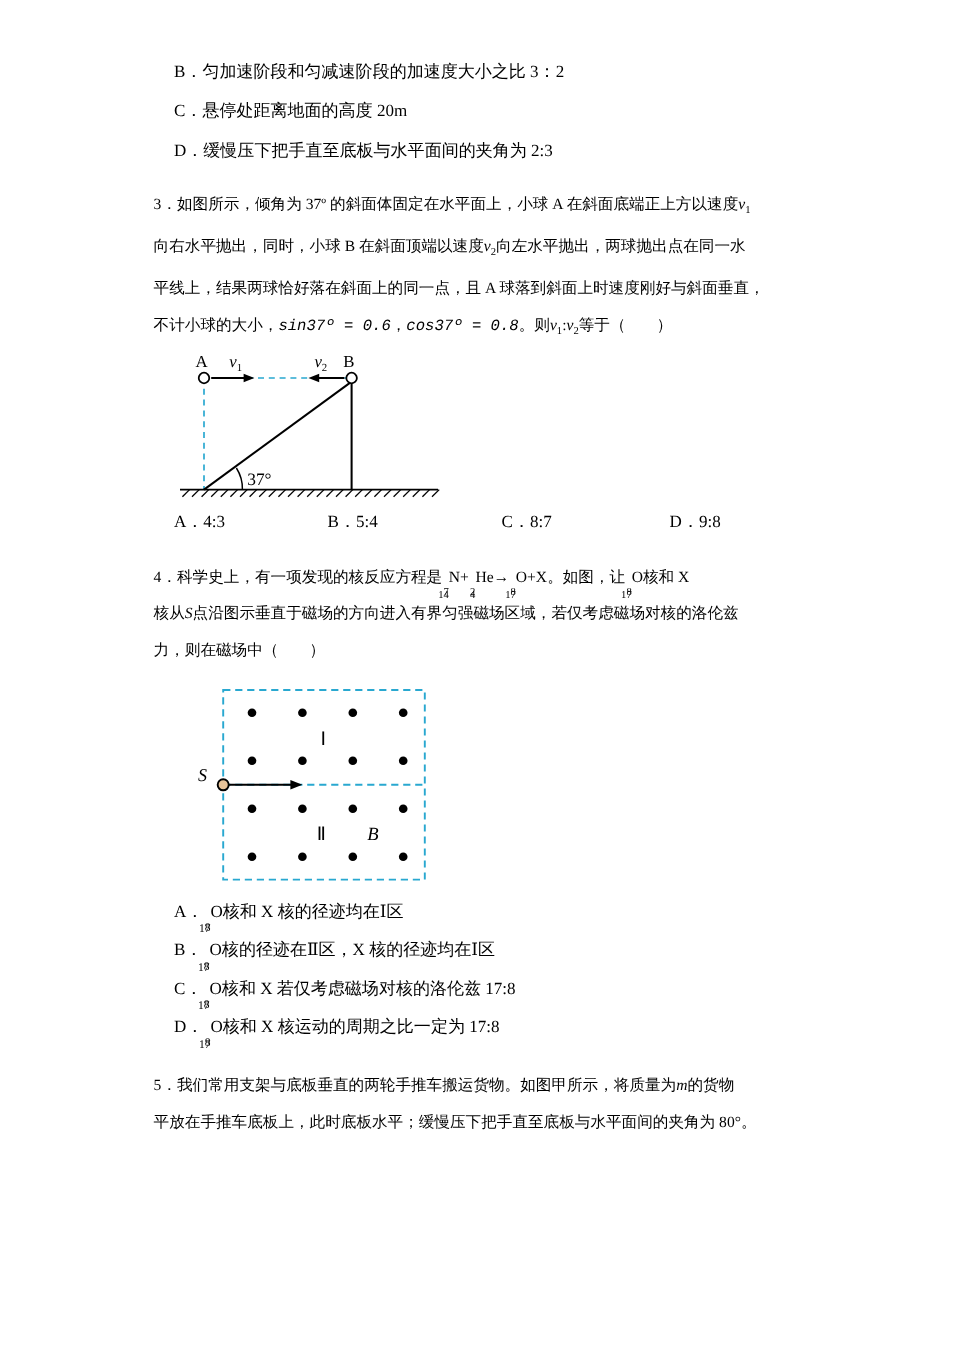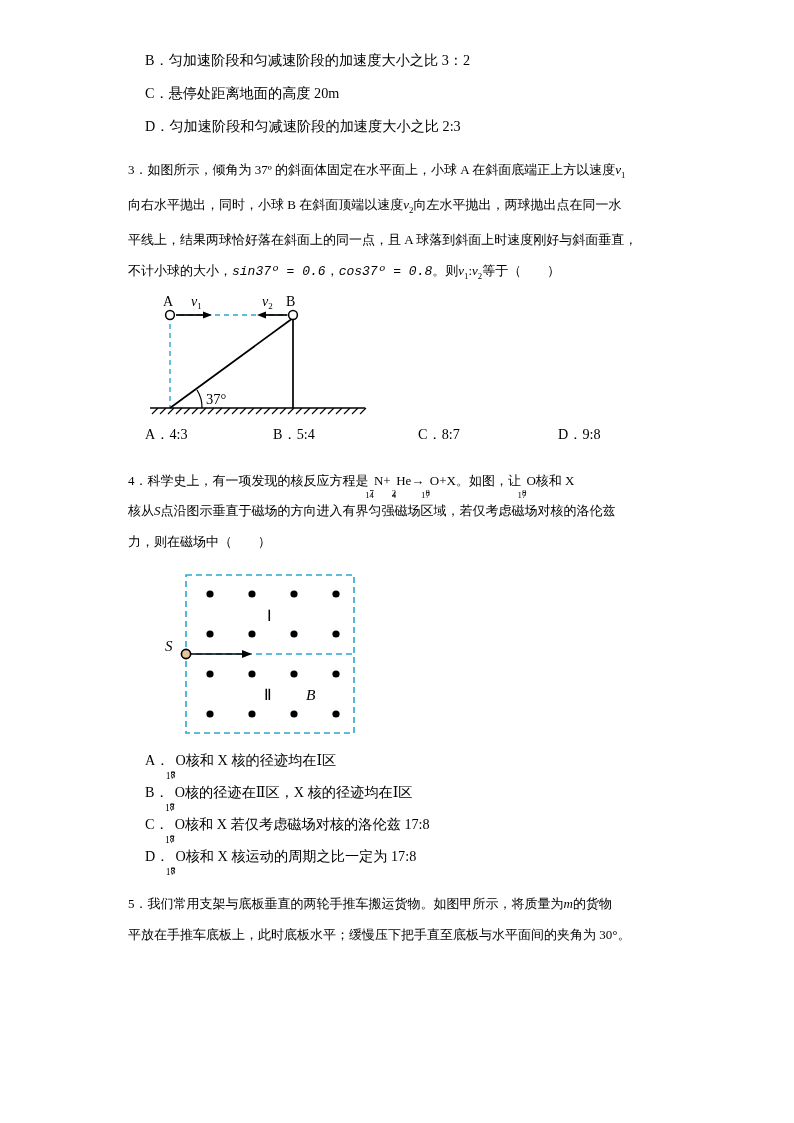--- a/index.html
+++ b/index.html
@@ -109,21 +109,21 @@
   svg { display: block; overflow: visible; }
 </style>
 </head>
 <body>
 
 <div class="page">
   <div class="content">
 
     <div class="opt-line">B．匀加速阶段和匀减速阶段的加速度大小之比 3：2</div>
     <div class="opt-line">C．悬停处距离地面的高度 20m</div>
-    <div class="opt-line">D．匀加速阶段和匀减速阶段的加速度大小之比 2:3</div>
+    <div class="opt-line">D．缓慢压下把手直至底板与水平面间的夹角为 2:3</div>
 
     <div class="q-block" style="margin-top:12px;">
       <p>
         <span>3．</span><span>如图所示，倾角为 37º 的斜面体固定在水平面上，小球 A 在斜面底端正上方以速度</span><span class="vsub"><span>v</span><sub>1</sub></span>
       </p>
       <p>
         <span>向右水平抛出，同时，小球 B 在斜面顶端以速度</span><span class="vsub"><span>v</span><sub>2</sub></span><span>向左水平抛出，两球抛出点在同一水</span>
       </p>
       <p>平线上，结果两球恰好落在斜面上的同一点，且 A 球落到斜面上时速度刚好与斜面垂直，</p>
       <p>
@@ -261,17 +261,17 @@
       <span>C．</span><span class="nuc"><span class="ab"><i class="top">17</i><i class="bot">8</i></span><span>O</span></span><span>核和 X 若仅考虑磁场对核的洛伦兹 17:8</span>
     </div>
     <div class="opt-line" style="line-height:32px;">
       <span>D．</span><span class="nuc"><span class="ab"><i class="top">17</i><i class="bot">8</i></span><span>O</span></span><span>核和 X 核运动的周期之比一定为 17:8</span>
     </div>
 
     <div class="q-block" style="margin-top:17px;">
       <p>
         <span>5．</span><span>我们常用支架与底板垂直的两轮手推车搬运货物。如图甲所示，将质量为</span><span class="ital">m</span><span>的货物</span>
       </p>
-      <p>平放在手推车底板上，此时底板水平；缓慢压下把手直至底板与水平面间的夹角为 30°。</p>
+      <p>平放在手推车底板上，此时底板水平；缓慢压下把手直至底板与水平面间的夹角为 80°。</p>
     </div>
 
   </div>
 </div>
 
 </body></html>

